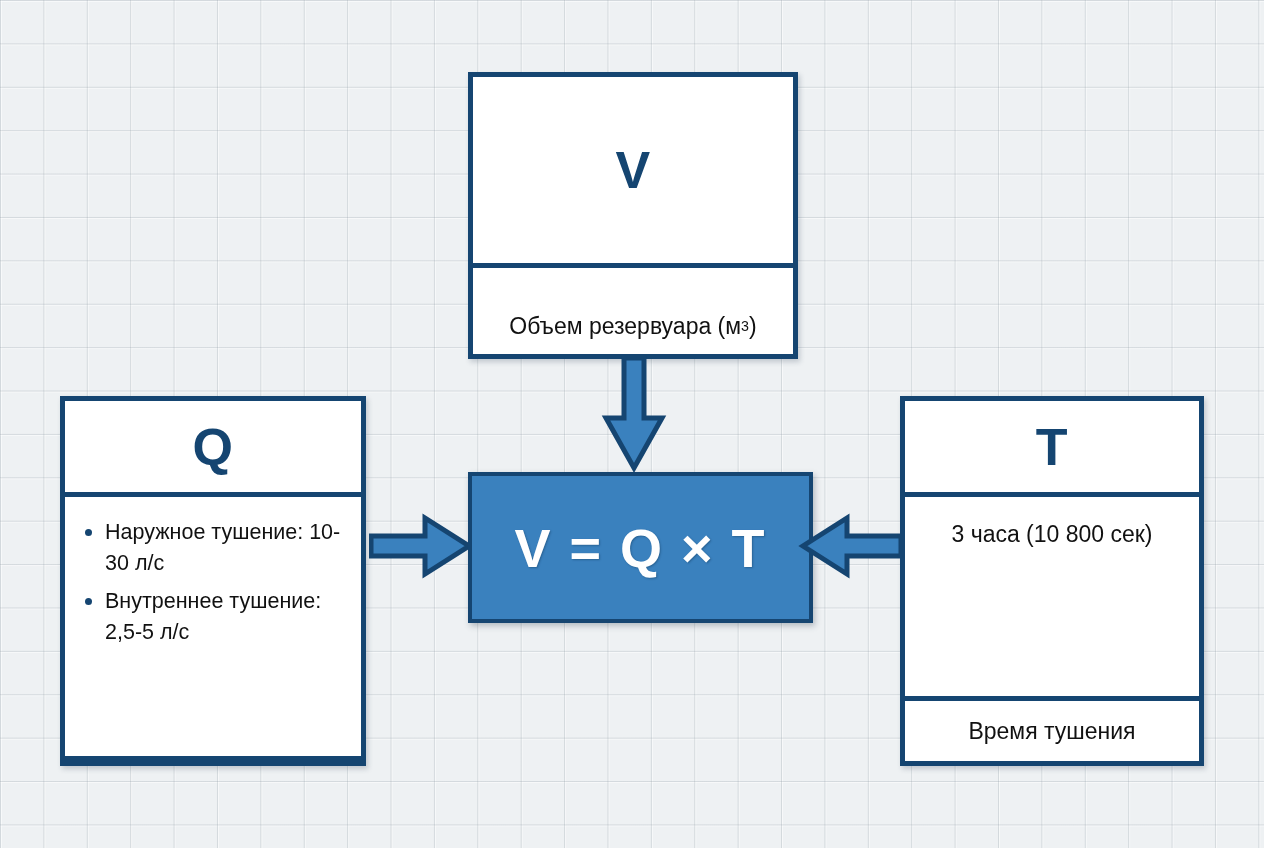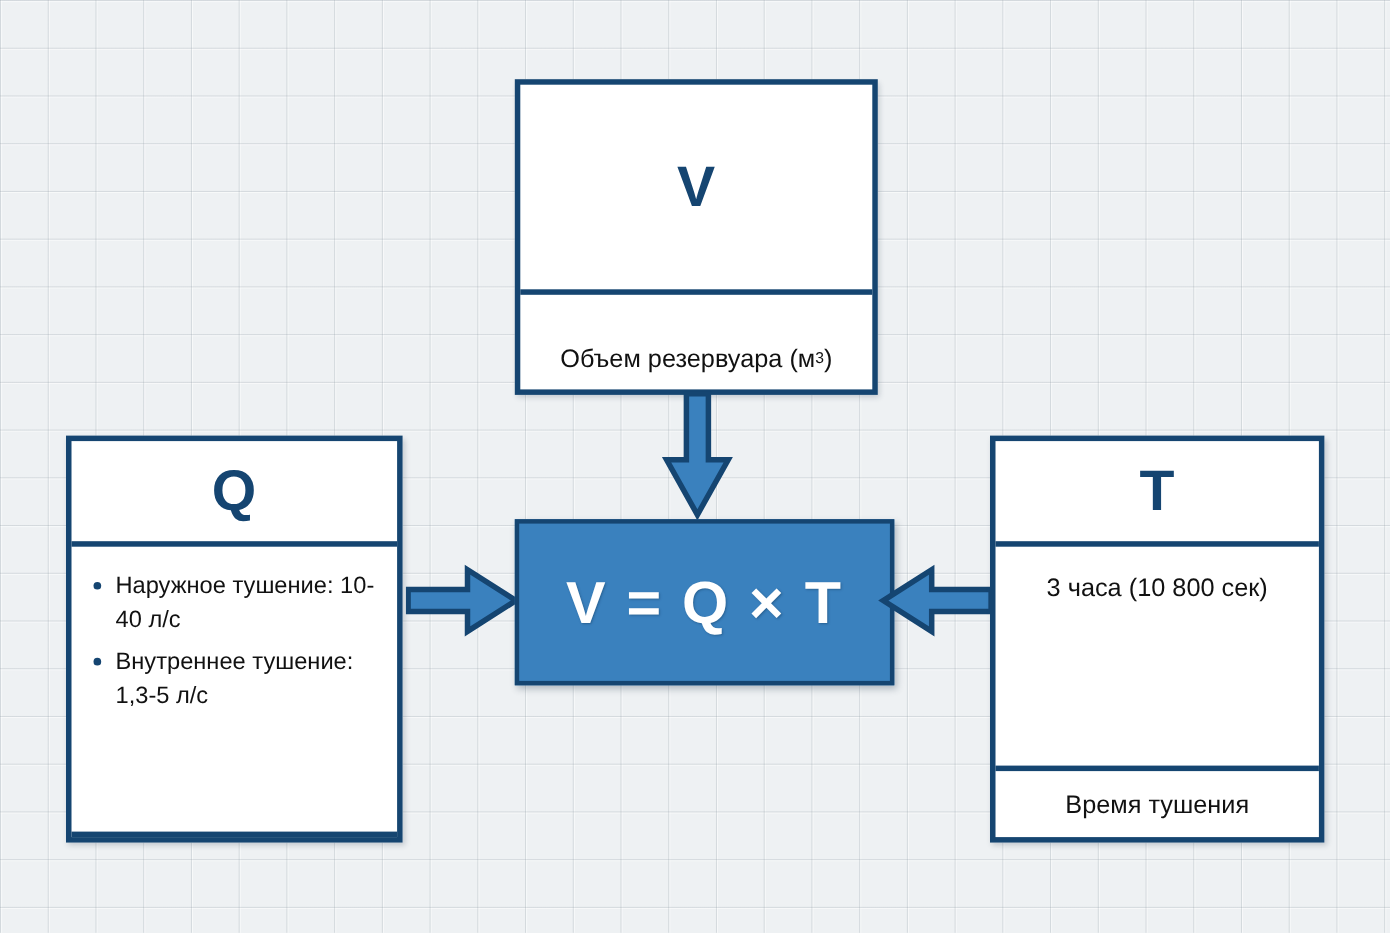--- a/index.html
+++ b/index.html
@@ -116,22 +116,22 @@
 
 <svg class="arrow" style="left:600px; top:356px;" width="68" height="122" viewBox="0 0 68 122">
   <polygon points="24,2 44,2 44,62 62,62 34,112 6,62 24,62" fill="#3a81be" stroke="#154571" stroke-width="5"></polygon>
 </svg>
 
 <div class="node" id="node-q">
   <div class="n-head">Q</div>
   <div class="n-div"></div>
   <div class="n-body">
     <ul class="bullets">
-      <li>Наружное тушение: 10-40 л/с</li>
-      <li>Внутреннее тушение: 1,3-5 л/с</li>
+      <li>Наружное тушение: 10-30 л/с</li>
+      <li>Внутреннее тушение: 2,5-5 л/с</li>
     </ul>
   </div>
   <div class="n-div"></div>
 </div>
 
 <svg class="arrow" style="left:369px; top:512px;" width="104" height="68" viewBox="0 0 104 68">
   <polygon points="2,24 56,24 56,6 100,34 56,62 56,44 2,44" fill="#3a81be" stroke="#154571" stroke-width="5"></polygon>
 </svg>
 
 <div id="formula-box">

